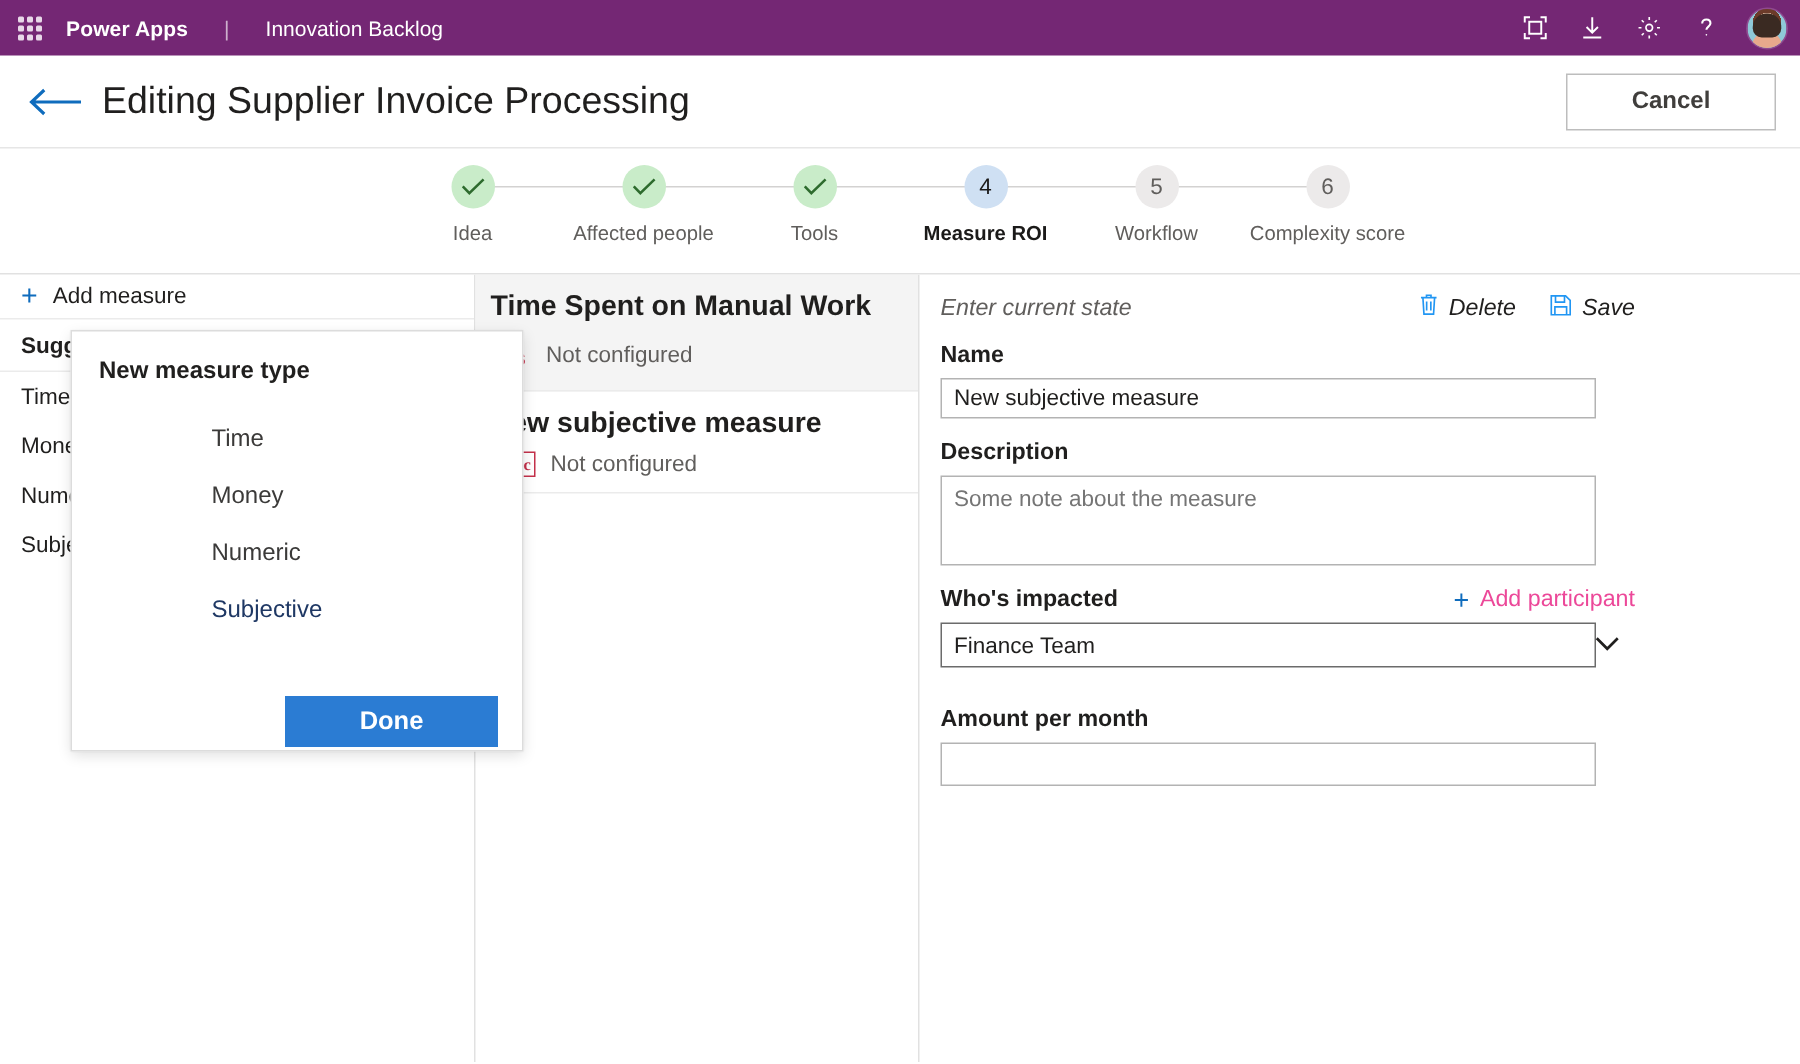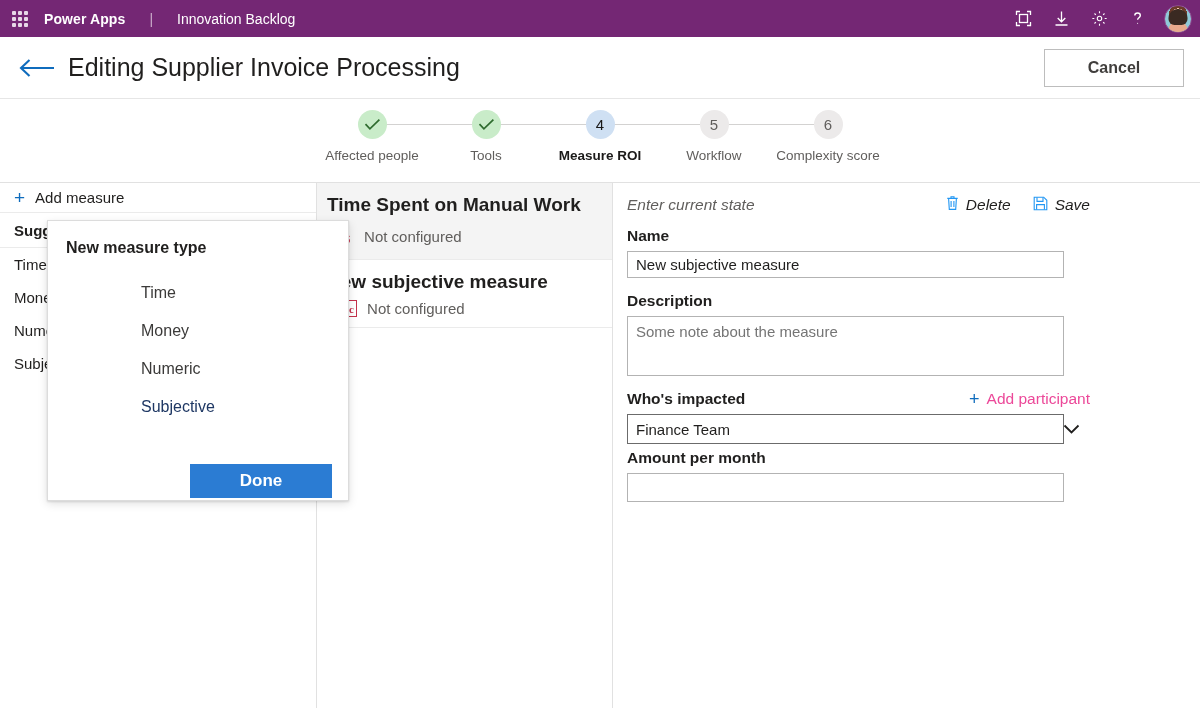--- a/index.html
+++ b/index.html
@@ -190,21 +190,21 @@
   }
   .add-part .plus { color: #0f6cbd; font-size: 18px; line-height: 1; }
   .add-part .lbl { font-size: 15.5px; color: #ec4899; }
   .txtin {
     width: 437px; height: 27px; border: 1px solid #b3b3b3; background: #fff;
     font-family: "Liberation Sans", sans-serif; font-size: 15px; color: #201f1e;
     padding: 0 8px; outline: none; display: block; margin-bottom: 14px;
   }
   .txtin::placeholder { color: #757575; }
   textarea.txtin { height: 60px; padding: 6px 8px; resize: none; line-height: 18px; }
-  .selwrap { position: relative; width: 463px; margin-bottom: 5px; }
+  .selwrap { position: relative; width: 463px; margin-bottom: 26px; }
   .selin {
     width: 437px; height: 30px; border: 1px solid #6b6b6b; background: #fff;
     font-family: "Liberation Sans", sans-serif; font-size: 15px; color: #201f1e;
     padding: 0 30px 0 8px; outline: none; appearance: none; display: block;
   }
   .selwrap .chev {
     position: absolute; right: 10px; top: 7px; pointer-events: none; color: #201f1e;
   }
   .amount-in { height: 29px; border-color: #b3b3b3; margin-bottom: 0; }
 </style>
@@ -263,20 +263,31 @@
     </svg>
   </div>
   <div class="page-title">Editing Supplier Invoice Processing</div>
   <div class="cmd-actions">
     <button class="btn btn-secondary">Cancel</button>
   </div>
 </div>
 
 <div class="stepper">
   <div class="steps" id="steps-host">
+      <div class="step done">
+        <div class="bar"></div>
+        <div class="circle">
+          <span>
+            <svg class="chk" width="17" height="13" viewBox="0 0 17 13" fill="none" stroke="#2e6b2e" stroke-width="1.7">
+              <path d="M1.5 6.2l4.4 4.6L15.4 1.6"></path>
+            </svg>
+          </span>
+        </div>
+        <div class="caption">Idea</div>
+      </div>
       <div class="step done">
         <div class="bar"></div>
         <div class="circle">
           <span>
             <svg class="chk" width="17" height="13" viewBox="0 0 17 13" fill="none" stroke="#2e6b2e" stroke-width="1.7">
               <path d="M1.5 6.2l4.4 4.6L15.4 1.6"></path>
             </svg>
           </span>
         </div>
         <div class="caption">Affected people</div>

